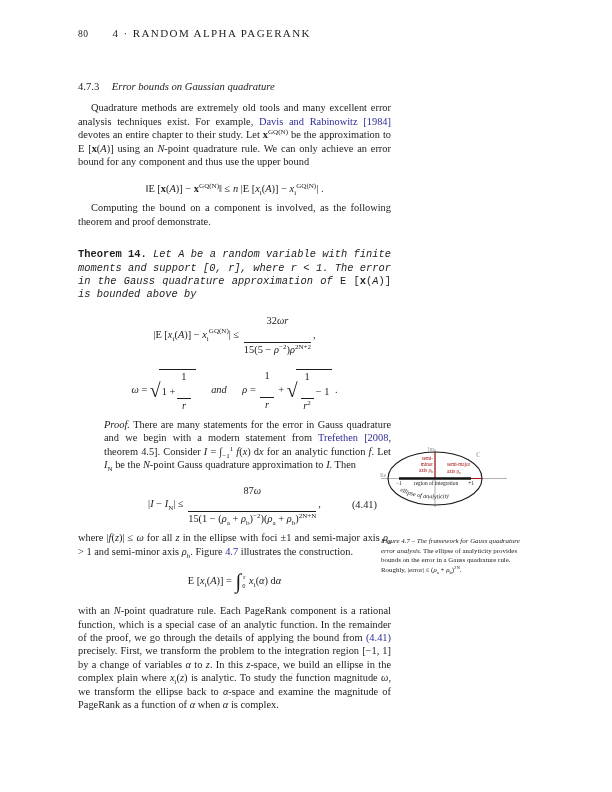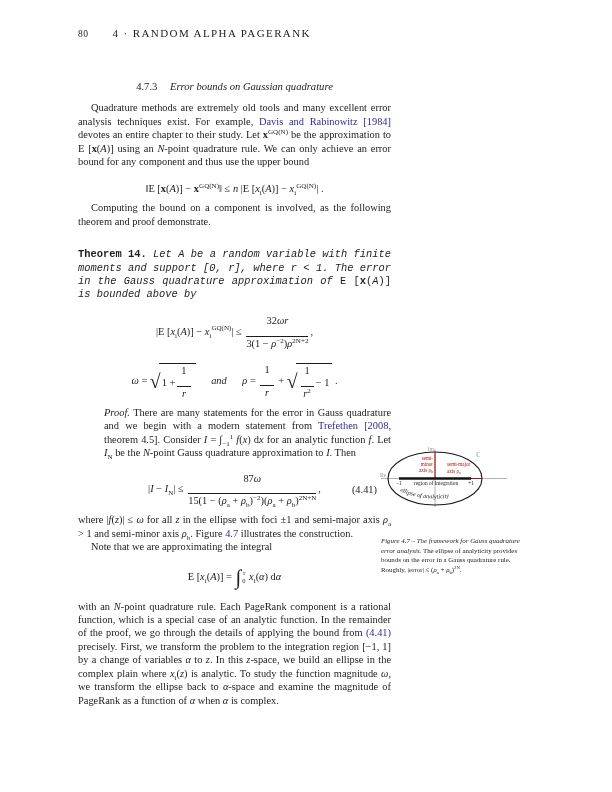--- a/index.html
+++ b/index.html
@@ -4,41 +4,41 @@
 <style>
   html,body{margin:0;padding:0;background:#ffffff;}
   .page{position:relative;width:612px;height:792px;background:#fff;overflow:hidden;
         font-family:"Liberation Serif",serif;color:var(--text,#1c1c1c);}
   
   .running-head{position:absolute;top:27px;left:78px;width:460px;display:flex;align-items:flex-end;}
   .pageno{font-size:9.5px;letter-spacing:.5px;}
   .runtitle{font-size:11px;letter-spacing:1.4px;margin-left:24px;}
   
   .body-col{position:absolute;left:78px;top:80px;width:313px;font-size:10.4px;line-height:13.45px;text-align:justify;}
-  .sec{font-size:10.6px;font-weight:normal;margin:0 0 8px 0;text-align:center;}
+  .sec{font-size:10.6px;font-weight:normal;margin:0 0 8px 0;text-align:left;}
   .secnum{font-style:normal;margin-right:10px;}
   .sectitle{font-style:italic;}
   p{margin:0;}
   p.indent{text-indent:13px;font-family:Liberation Serif, serif;}
   .thm{margin-top:20px;font-family:Liberation Mono, monospace;}
   .proof{margin-top:5px;margin-left:26px;}
   .sp-above{margin-top:12px;}
   
   .eq{text-align:center;margin:13px 0 6px 0;}
   .eq.tagged{position:relative;}
   .eqtag{position:absolute;right:14px;top:50%;transform:translateY(-50%);font-size:10.4px;}
   
   .rs-i{font-style:italic;}
   .rs-b{font-weight:bold;}
   .rs-link{color:var(--link,#2e2e96);}
   .rs-sup{vertical-align:super;font-size:68%;line-height:0;}
   .rs-sub{vertical-align:sub;font-size:68%;line-height:0;}
   
   .frac{display:inline-flex;flex-direction:column;vertical-align:middle;text-align:center;margin:0 2px;line-height:1.15;}
-  .frac>.num{display:block;padding:0 4px 9px 4px;border-bottom:0.9px solid currentColor;}
+  .frac>.num{display:block;padding:0 4px 15px 4px;border-bottom:0.9px solid currentColor;}
   .frac>.den{display:block;padding-top:1px;}
   .sqrt{display:inline-flex;align-items:center;vertical-align:middle;}
   .sqrt>.rad{font-size:1.9em;line-height:.85;font-weight:300;margin-right:-2px;}
   .sqrt>.sqin{display:inline-flex;align-items:center;border-top:0.9px solid currentColor;padding:1px 3px 0 3px;}
   .intwrap{display:inline-flex;align-items:center;vertical-align:middle;margin:0 1px;}
   .bigint{font-size:2.0em;line-height:1;font-weight:300;}
   .intlims{display:inline-flex;flex-direction:column;justify-content:space-between;height:2.25em;font-size:.62em;line-height:1;margin-left:1px;}
   .intlims .ilim:first-child{align-self:flex-end;}
   
   .fig{position:absolute;left:379px;top:443px;}
@@ -74,21 +74,21 @@
     <p class="indent"><span>Quadrature methods are extremely old tools and many excellent error analysis techniques exist. For example, </span><span class="rs-link">Davis and Rabinowitz [1984]</span><span> devotes an entire chapter to their study. Let </span><span class="rs-b">x</span><span class="rs-sup">GQ(N)</span><span> be the approximation to E [</span><span class="rs-b">x</span><span>(</span><span class="rs-i">A</span><span>)] using an </span><span class="rs-i">N</span><span>-point quadrature rule. We can only achieve an error bound for any component and thus use the upper bound</span></p>
 
     <div class="eq"><span>‖E [</span><span class="rs-b">x</span><span>(</span><span class="rs-i">A</span><span>)] − </span><span class="rs-b">x</span><span class="rs-sup">GQ(N)</span><span>‖ ≤ </span><span class="rs-i">n</span><span> |E [</span><span class="rs-i">x</span><span class="rs-sub">i</span><span>(</span><span class="rs-i">A</span><span>)] − </span><span class="rs-i">x</span><span class="rs-sub">i</span><span class="rs-sup">GQ(N)</span><span>| .</span></div>
 
     <p class="indent"><span>Computing the bound on a component is involved, as the following theorem and proof demonstrate.</span></p>
 
     <p class="thm"><span class="rs-b">Theorem 14.</span><span class="rs-i">  Let A be a random variable with finite moments and support [0, r], where r &lt; 1.  The error in the Gauss quadrature approximation of </span><span>E [</span><span class="rs-b">x</span><span>(</span><span class="rs-i">A</span><span>)]</span><span class="rs-i"> is bounded above by</span></p>
 
     <div class="eq"><span>|E [</span><span class="rs-i">x</span><span class="rs-sub">i</span><span>(</span><span class="rs-i">A</span><span>)] − </span><span class="rs-i">x</span><span class="rs-sub">i</span><span class="rs-sup">GQ(N)</span><span>| ≤ </span><span class="frac">
           <span class="num"><span>32</span><span class="rs-i">ωr</span></span>
-          <span class="den"><span>3(1 − </span><span class="rs-i">ρ</span><span class="rs-sup">−2</span><span>)</span><span class="rs-i">ρ</span><span class="rs-sup">2N+2</span></span>
+          <span class="den"><span>15(5 − </span><span class="rs-i">ρ</span><span class="rs-sup">−2</span><span>)</span><span class="rs-i">ρ</span><span class="rs-sup">2N+2</span></span>
         </span><span>,</span></div>
 
 
     <div class="eq"><span class="rs-i">ω</span><span> = </span><span class="sqrt">
           <span class="rad">√</span>
           <span class="sqin">
             <span>1 + </span>
             <span class="frac">
               <span class="num"><span>1</span></span>
               <span class="den"><span class="rs-i">r</span></span>
@@ -112,21 +112,20 @@
 
     <div class="eq tagged">
       <span class="eqbody"><span>|</span><span class="rs-i">I</span><span> − </span><span class="rs-i">I</span><span class="rs-sub">N</span><span>| ≤ </span><span class="frac">
             <span class="num"><span>87</span><span class="rs-i">ω</span></span>
             <span class="den"><span>15(1 − (</span><span class="rs-i">ρ</span><span class="rs-sub">a</span><span> + </span><span class="rs-i">ρ</span><span class="rs-sub">b</span><span>)</span><span class="rs-sup">−2</span><span>)(</span><span class="rs-i">ρ</span><span class="rs-sub">a</span><span> + </span><span class="rs-i">ρ</span><span class="rs-sub">b</span><span>)</span><span class="rs-sup">2N+N</span></span>
           </span><span>,</span></span>
       <span class="eqtag">(4.41)</span>
     </div>
 
     <p><span>where |</span><span class="rs-i">f</span><span>(</span><span class="rs-i">z</span><span>)| ≤ </span><span class="rs-i">ω</span><span> for all </span><span class="rs-i">z</span><span> in the ellipse with foci ±1 and semi-major axis </span><span class="rs-i">ρ</span><span class="rs-sub">a</span><span> &gt; 1 and semi-minor axis </span><span class="rs-i">ρ</span><span class="rs-sub">b</span><span>. Figure </span><span class="rs-link">4.7</span><span> illustrates the construction.</span></p>
-    <p class="indent"><span>Note that we are approximating the integral</span></p>
 
     <div class="eq"><span>E [</span><span class="rs-i">x</span><span class="rs-sub">i</span><span>(</span><span class="rs-i">A</span><span>)] = </span><span class="intwrap">
           <span class="bigint">∫</span>
           <span class="intlims">
             <span class="ilim">r</span>
             <span class="ilim">0</span>
           </span>
         </span><span> </span><span class="rs-i">x</span><span class="rs-sub">i</span><span>(</span><span class="rs-i">α</span><span>) d</span><span class="rs-i">α</span></div>
 
     <p class="sp-above"><span>with an </span><span class="rs-i">N</span><span>-point quadrature rule.  Each PageRank component is a rational function, which is a special case of an analytic function.  In the remainder of the proof, we go through the details of applying the bound from </span><span class="rs-link">(4.41)</span><span> precisely. First, we transform the problem to the integration region [−1, 1] by a change of variables </span><span class="rs-i">α</span><span> to </span><span class="rs-i">z</span><span>.  In this </span><span class="rs-i">z</span><span>-space, we build an ellipse in the complex plain where </span><span class="rs-i">x</span><span class="rs-sub">i</span><span>(</span><span class="rs-i">z</span><span>)</span><span> is analytic.  To study the function magnitude </span><span class="rs-i">ω</span><span>, we transform the ellipse back to </span><span class="rs-i">α</span><span>-space and examine the magnitude of PageRank as a function of </span><span class="rs-i">α</span><span> when </span><span class="rs-i">α</span><span> is complex.</span></p>

